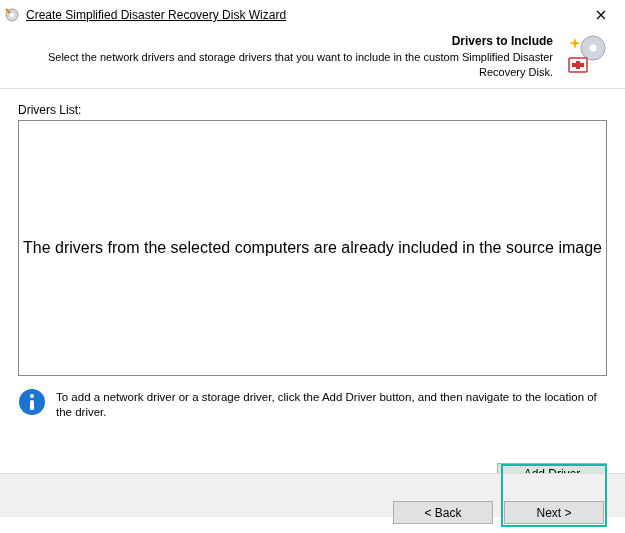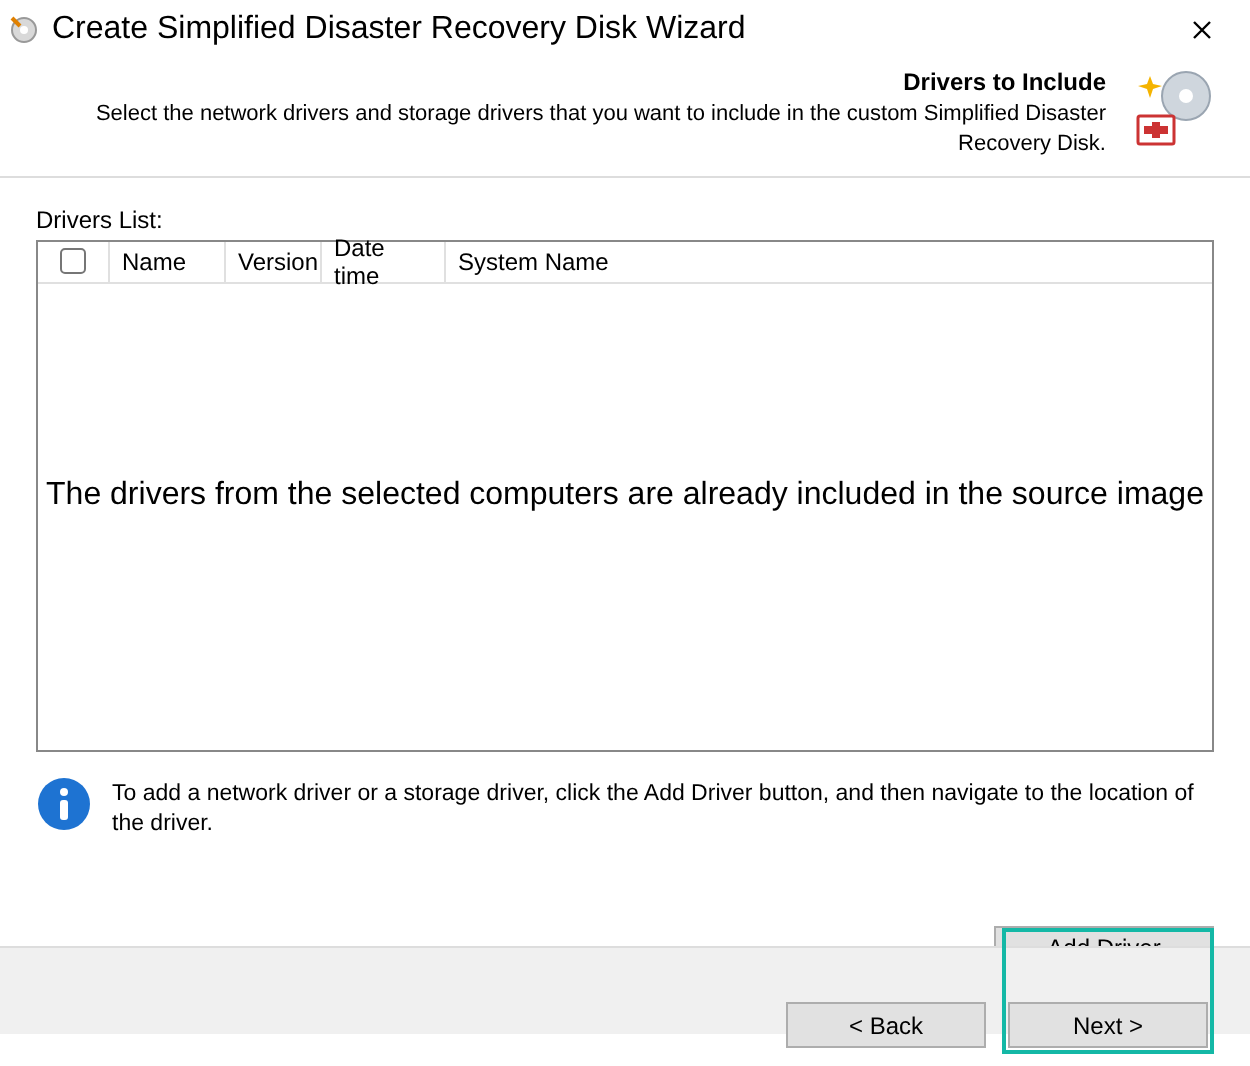--- a/index.html
+++ b/index.html
@@ -1,19 +1,19 @@
 <!DOCTYPE html>
 <html><head>
 <meta charset="utf-8">
 <style>
   * { box-sizing: border-box; margin: 0; padding: 0; }
   body { font-family: "Segoe UI", Tahoma, sans-serif; font-size: 12px; color: #000; background: #fff; width: 625px; height: 533px; overflow: hidden; position: relative; }
   .titlebar { height: 30px; display: flex; align-items: center; padding: 0 4px; }
   .titlebar .title-icon { width: 16px; height: 16px; margin-right: 6px; display: flex; align-items: center; justify-content: center; }
-  .titlebar .title-text { font-size: 16px; flex: 1; }
+  .titlebar .title-text { font-size: 12px; flex: 1; text-decoration: underline; }
   .titlebar .close-btn { width: 40px; height: 28px; display: flex; align-items: center; justify-content: center; cursor: pointer; font-size: 14px; }
   .header { padding: 4px 18px 8px 18px; display: flex; }
   .header-text { flex: 1; text-align: right; }
   .header-text h1 { font-size: 12px; font-weight: bold; margin-bottom: 2px; }
   .header-text p { font-size: 11px; margin-left: 0; line-height: 1.35; }
   .header-icon { width: 44px; height: 44px; margin-left: 10px; position: relative; }
   .hr { border: none; border-top: 1px solid #ddd; margin: 0; }
   .content { padding: 14px 18px 0 18px; }
   .list-label { font-size: 12px; margin-bottom: 3px; }
   .drivers-table { border: 1px solid #888; height: 256px; background: #fff; position: relative; }
@@ -73,29 +73,20 @@
       </g>
     </svg>
   </div>
 </div>
 
 <hr class="hr">
 
 <div class="content">
   <div class="list-label">Drivers List:</div>
   <div class="drivers-table">
-    <div class="table-head">
-      <div class="th check">
-        <input type="checkbox" style="">
-      </div>
-      <div class="th name">Name</div>
-      <div class="th ver">Version</div>
-      <div class="th dt">Date time</div>
-      <div class="th sys">System Name</div>
-    </div>
     <div class="empty-msg">The drivers from the selected computers are already included in the source image</div>
   </div>
 </div>
 
 <div class="info-row">
   <div class="info-icon">
     <svg width="28" height="28" viewBox="0 0 28 28">
       <circle cx="14" cy="14" r="13" fill="#1e73d2"></circle>
       <circle cx="14" cy="8" r="2" fill="#fff"></circle>
       <rect x="12" y="12" width="4" height="10" rx="1.5" fill="#fff"></rect>

